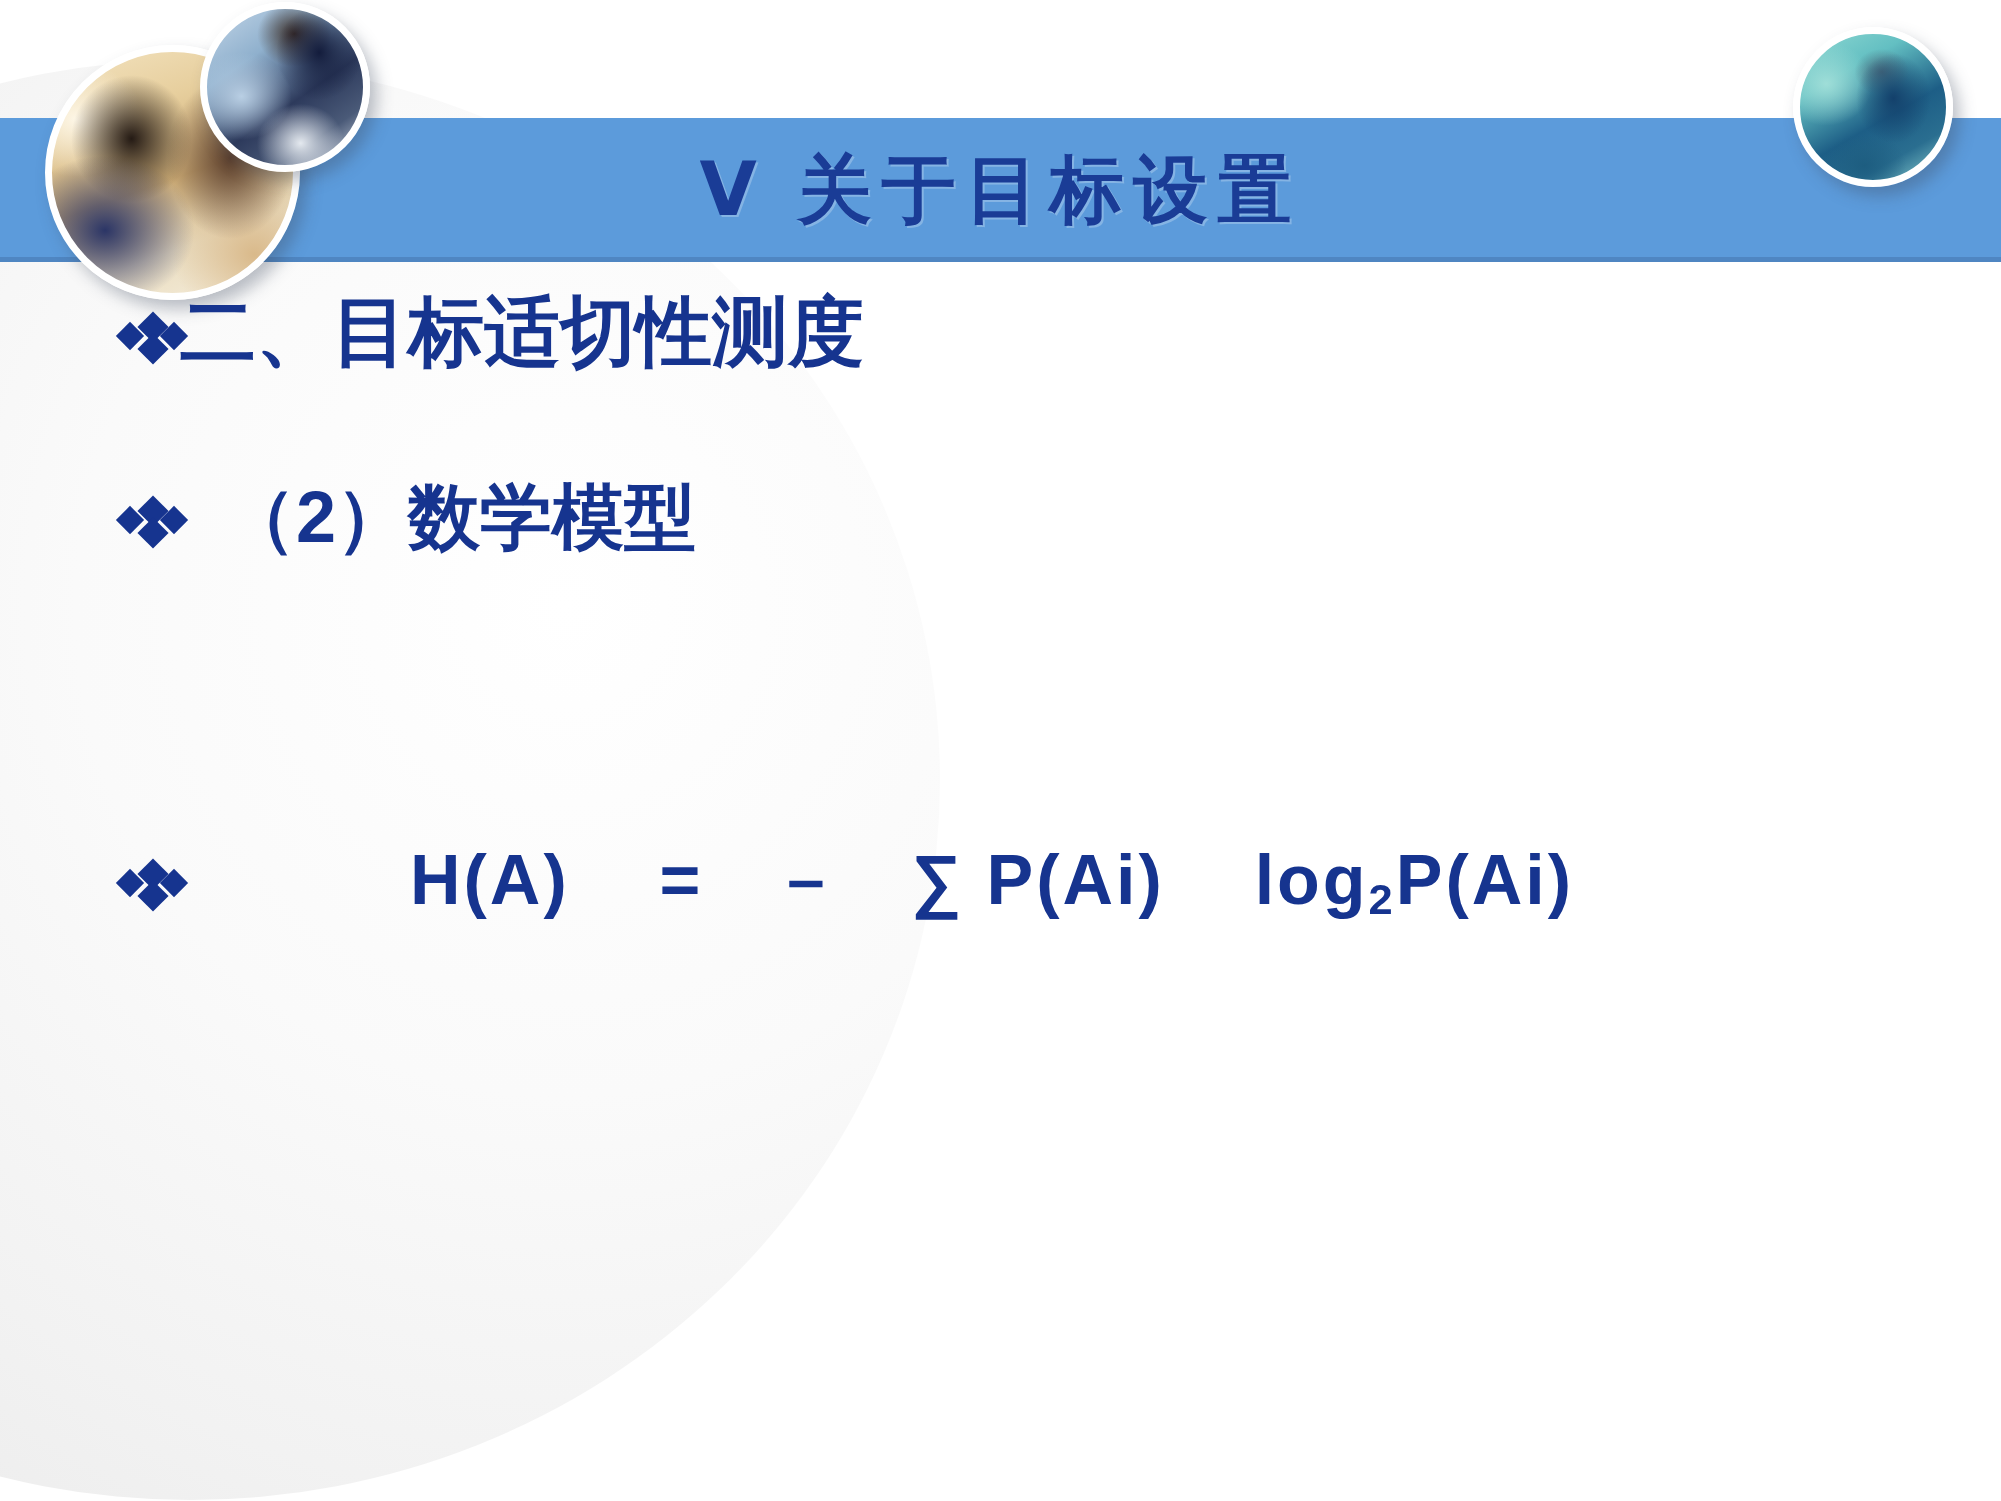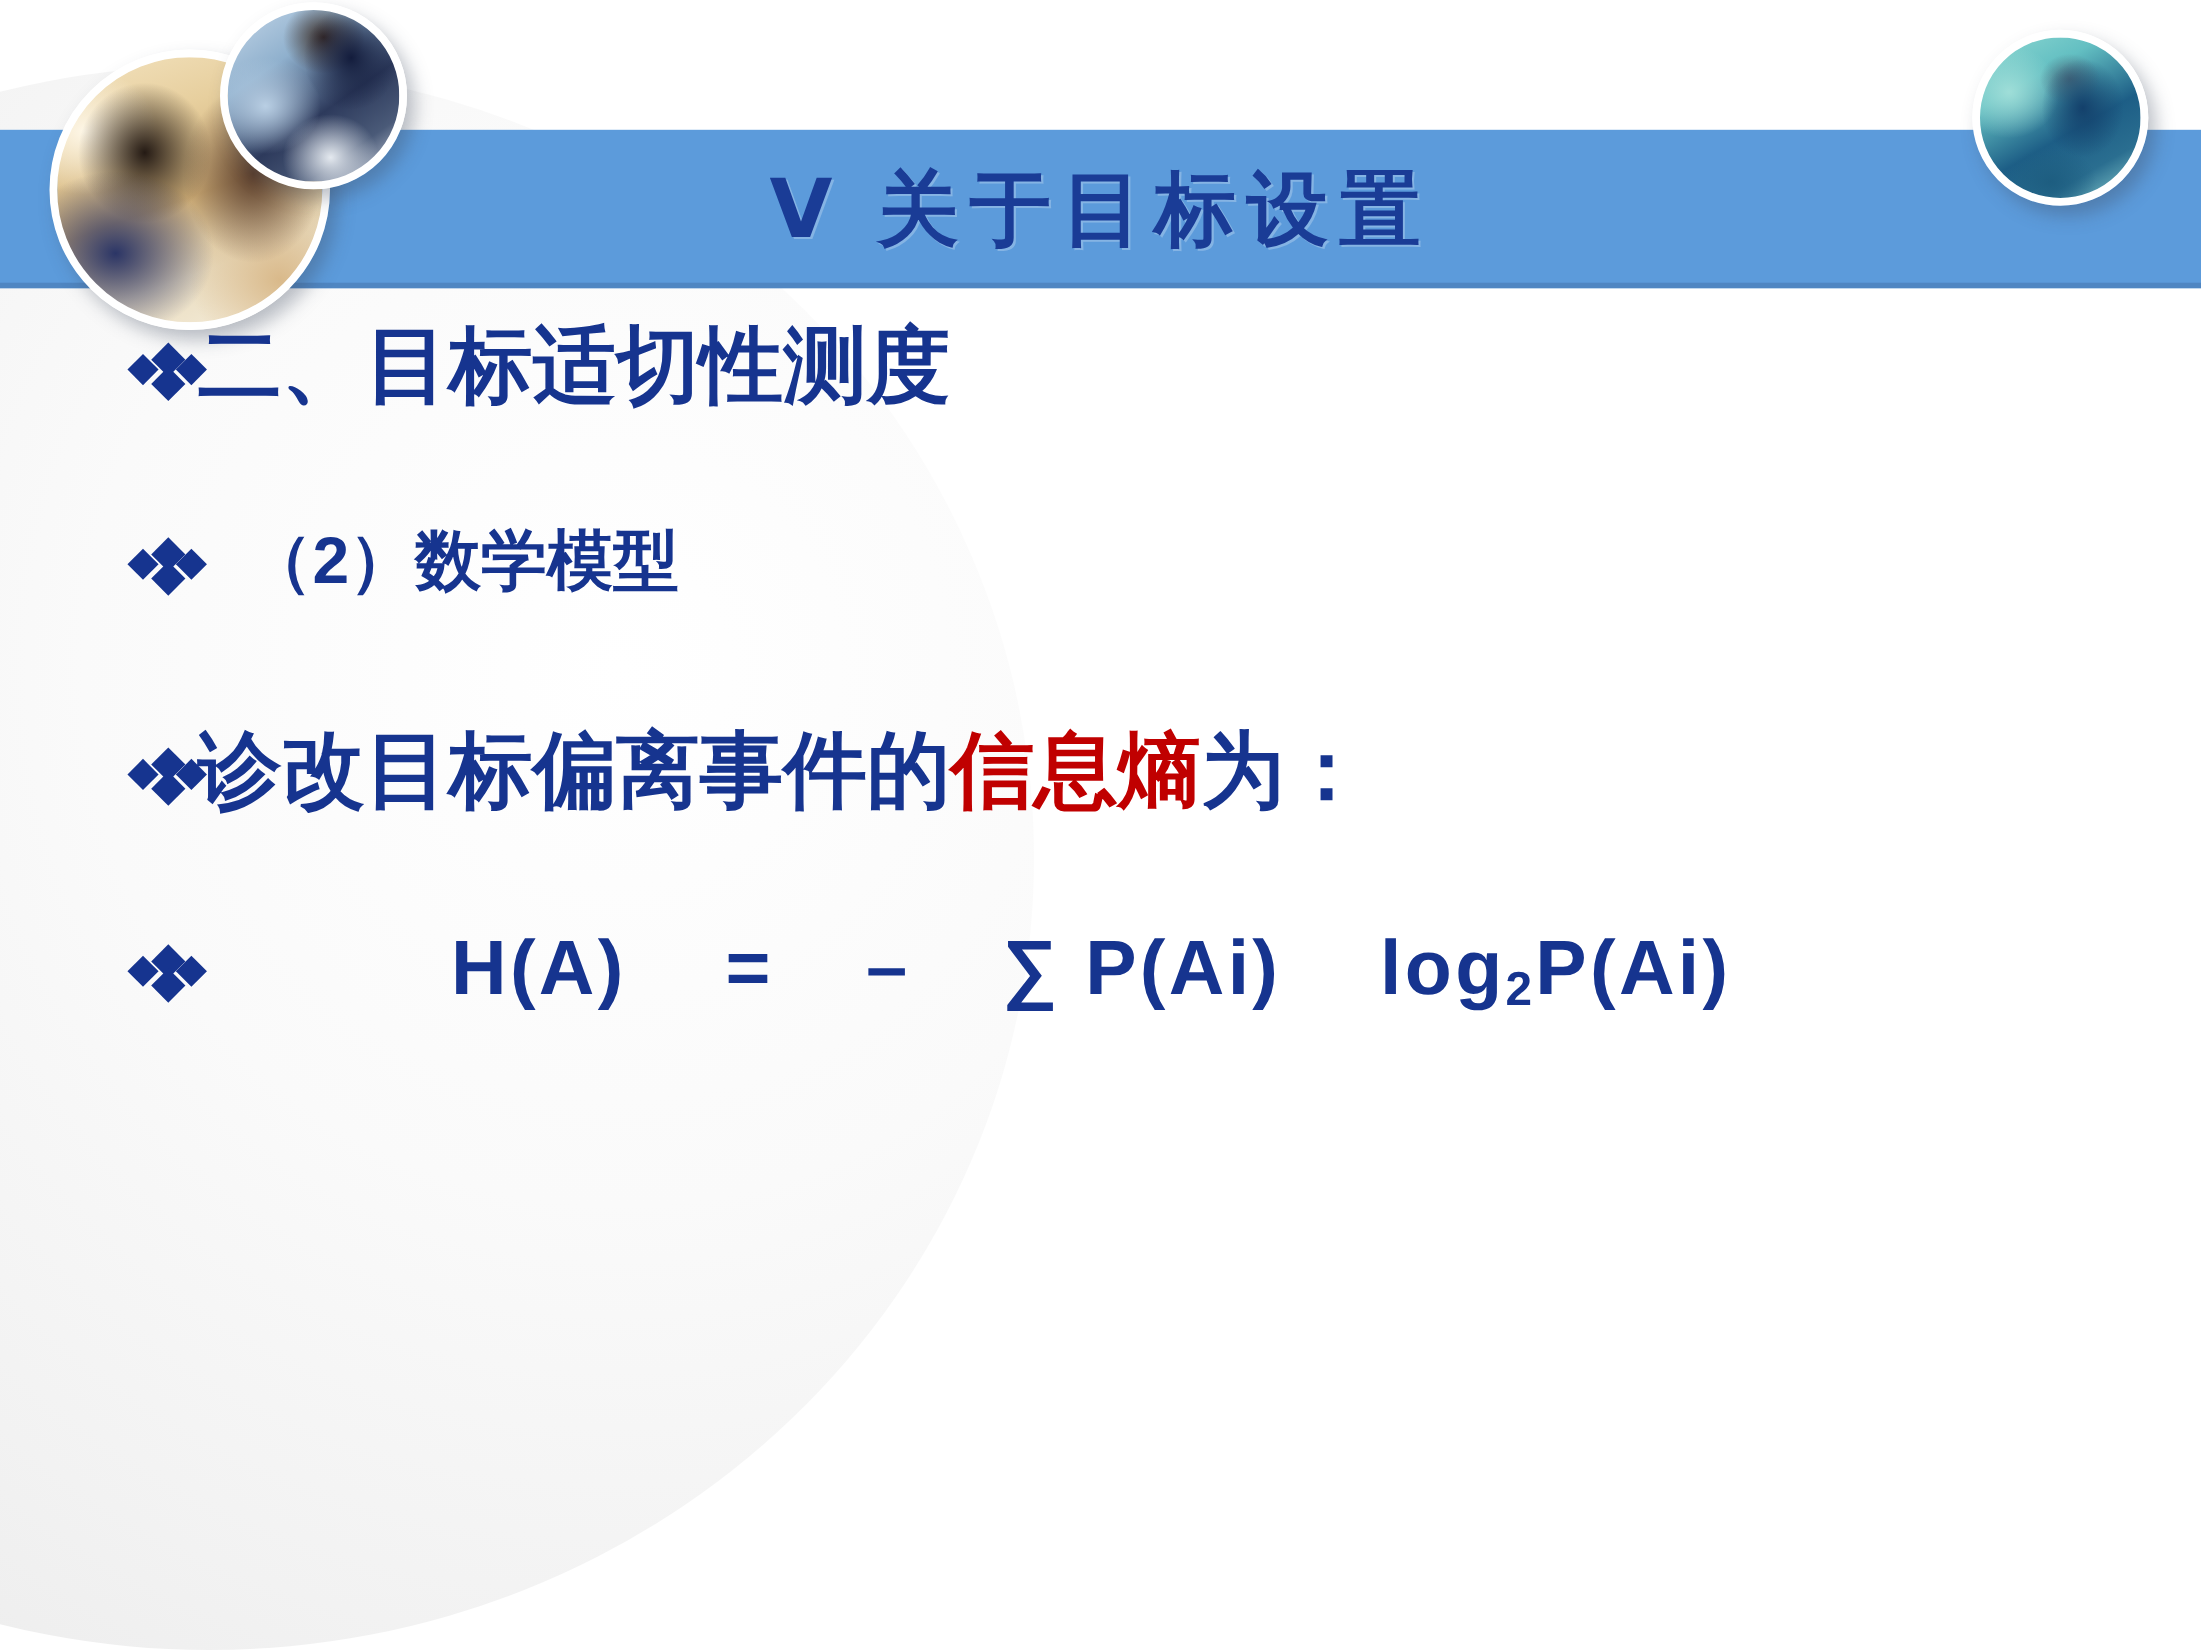--- a/index.html
+++ b/index.html
@@ -148,21 +148,21 @@
     background: #16348f;
     transform: rotate(45deg);
     box-shadow: 1px 1px 0 rgba(255,255,255,0.55);
   }
 
   .line-text { display: inline-block; }
   .red { color: #c00000; }
 
   
   #line-1      { left: 118px;  top: 20px;   font-size: 76px; }
-  #line-2      { left: 118px;  top: 208px;  font-size: 60px; }
+  #line-2      { left: 118px;  top: 208px;  font-size: 72px; }
   #line-3      { left: 118px;  top: 388px;  font-size: 76px; }
   #line-4      { left: 118px;  top: 572px;  font-size: 70px; }
   #line-5      { left: 118px;  top: 760px;  font-size: 76px; }
 
   .indent-sm { display: inline-block; width: 44px; }
   .indent-lg { display: inline-block; width: 230px; }
 
   .formula {
     font-family: "Liberation Sans", "DejaVu Sans", sans-serif;
     letter-spacing: 3px;
@@ -204,31 +204,20 @@
       <span class="bullet" style="width:62px;height:76px;">
         <span style="left:2px;top:30px;width:20px;height:20px;"></span>
         <span style="left:24px;top:20px;width:22px;height:22px;"></span>
         <span style="left:24px;top:42px;width:22px;height:22px;"></span>
         <span style="left:46px;top:30px;width:20px;height:20px;"></span>
       </span>
       <span class="indent-sm"></span>
       <span class="line-text">（2）数学模型</span>
     </div>
 
-    <div class="line" id="line-3">
-      <span class="bullet" style="width:62px;height:76px;">
-        <span style="left:2px;top:30px;width:20px;height:20px;"></span>
-        <span style="left:24px;top:20px;width:22px;height:22px;"></span>
-        <span style="left:24px;top:42px;width:22px;height:22px;"></span>
-        <span style="left:46px;top:30px;width:20px;height:20px;"></span>
-      </span>
-      <span class="line-text">诊改目标偏离事件的</span>
-      <span class="line-text red">信息熵</span>
-      <span class="line-text">为：</span>
-    </div>
 
     <div class="line" id="line-4">
       <span class="bullet" style="width:62px;height:76px;">
         <span style="left:2px;top:30px;width:20px;height:20px;"></span>
         <span style="left:24px;top:20px;width:22px;height:22px;"></span>
         <span style="left:24px;top:42px;width:22px;height:22px;"></span>
         <span style="left:46px;top:30px;width:20px;height:20px;"></span>
       </span>
       <span class="indent-lg"></span>
       <span class="formula">

